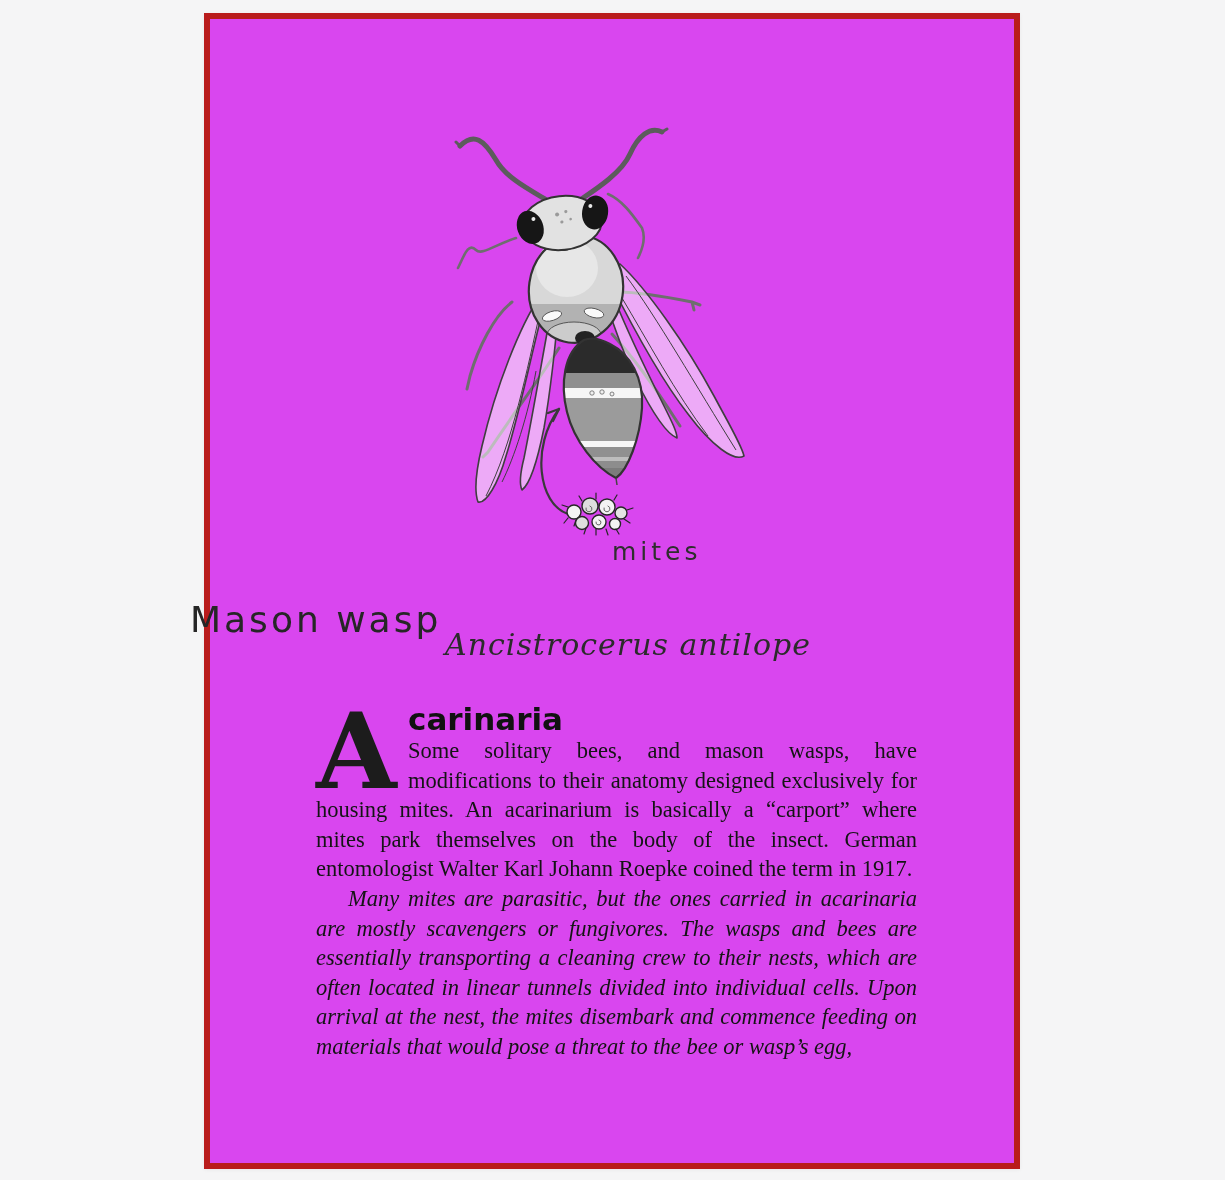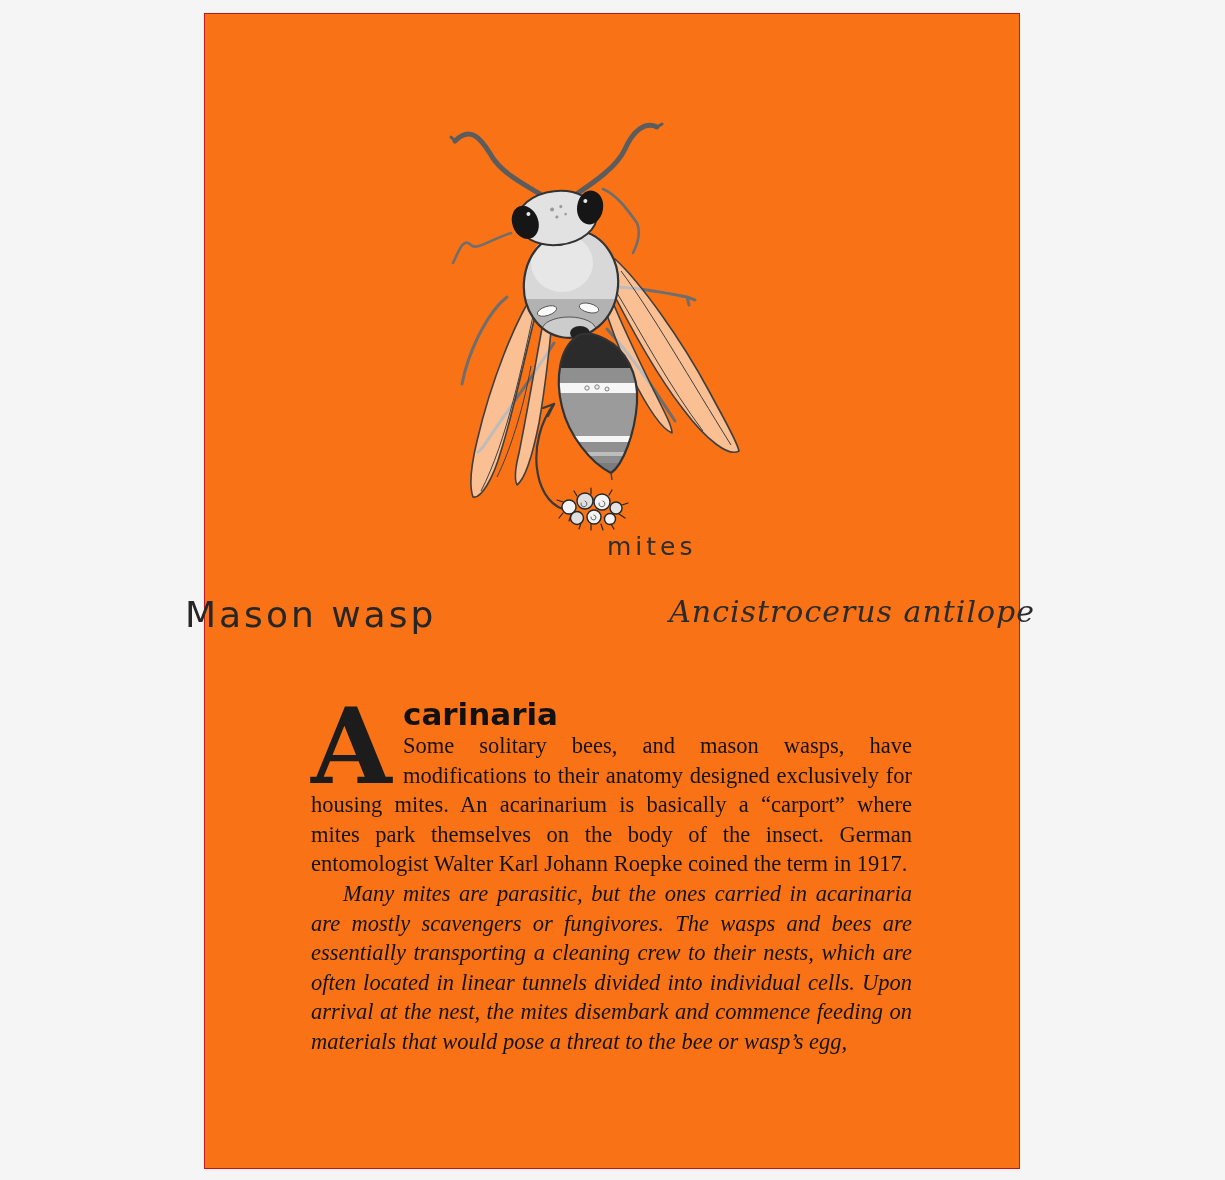--- a/index.html
+++ b/index.html
@@ -1,42 +1,42 @@
 <!DOCTYPE html>
 <html><head>
 <meta charset="utf-8">
 <style>
   * { margin:0; padding:0; box-sizing:border-box; }
   html,body { width:1225px; height:1180px; background:#f5f5f6; overflow:hidden;
               font-family:"Liberation Serif", serif; }
 
   .page {
     position:absolute; left:204px; top:13px; width:816px; height:1156px;
-    background:#f97316; border:1px solid #b91c1c;
+    background:#d946ef; border:6px solid #b91c1c;
     box-shadow:0 1px 4px rgba(0,0,0,0.05);
   }
 
   
   .illustration {
     position:absolute; left:236px; top:97px; width:440px; height:450px;
   }
   .label-mites {
     position:absolute; left:402px; top:518px;
     font-family:"DejaVu Sans", sans-serif;
     font-size:25px; letter-spacing:4px; color:#2e2e2e;
   }
   .caption-common {
     position:absolute; left:-20px; top:580px; width:100%;
     text-align:left;
     font-family:"DejaVu Sans", sans-serif;
     font-size:36px; letter-spacing:3px; color:#262626;
   }
   .caption-species {
-    position:absolute; left:16px; top:580px; width:100%;
-    text-align:right;
+    position:absolute; left:16px; top:608px; width:100%;
+    text-align:center;
     font-family:"DejaVu Serif", serif; font-style:italic;
     font-size:30px; letter-spacing:1px; color:#2b2b2b;
   }
 
   
   .entry {
     position:absolute; left:106px; top:684px; width:601px;
     color:#141414;
   }
   .dropcap {

